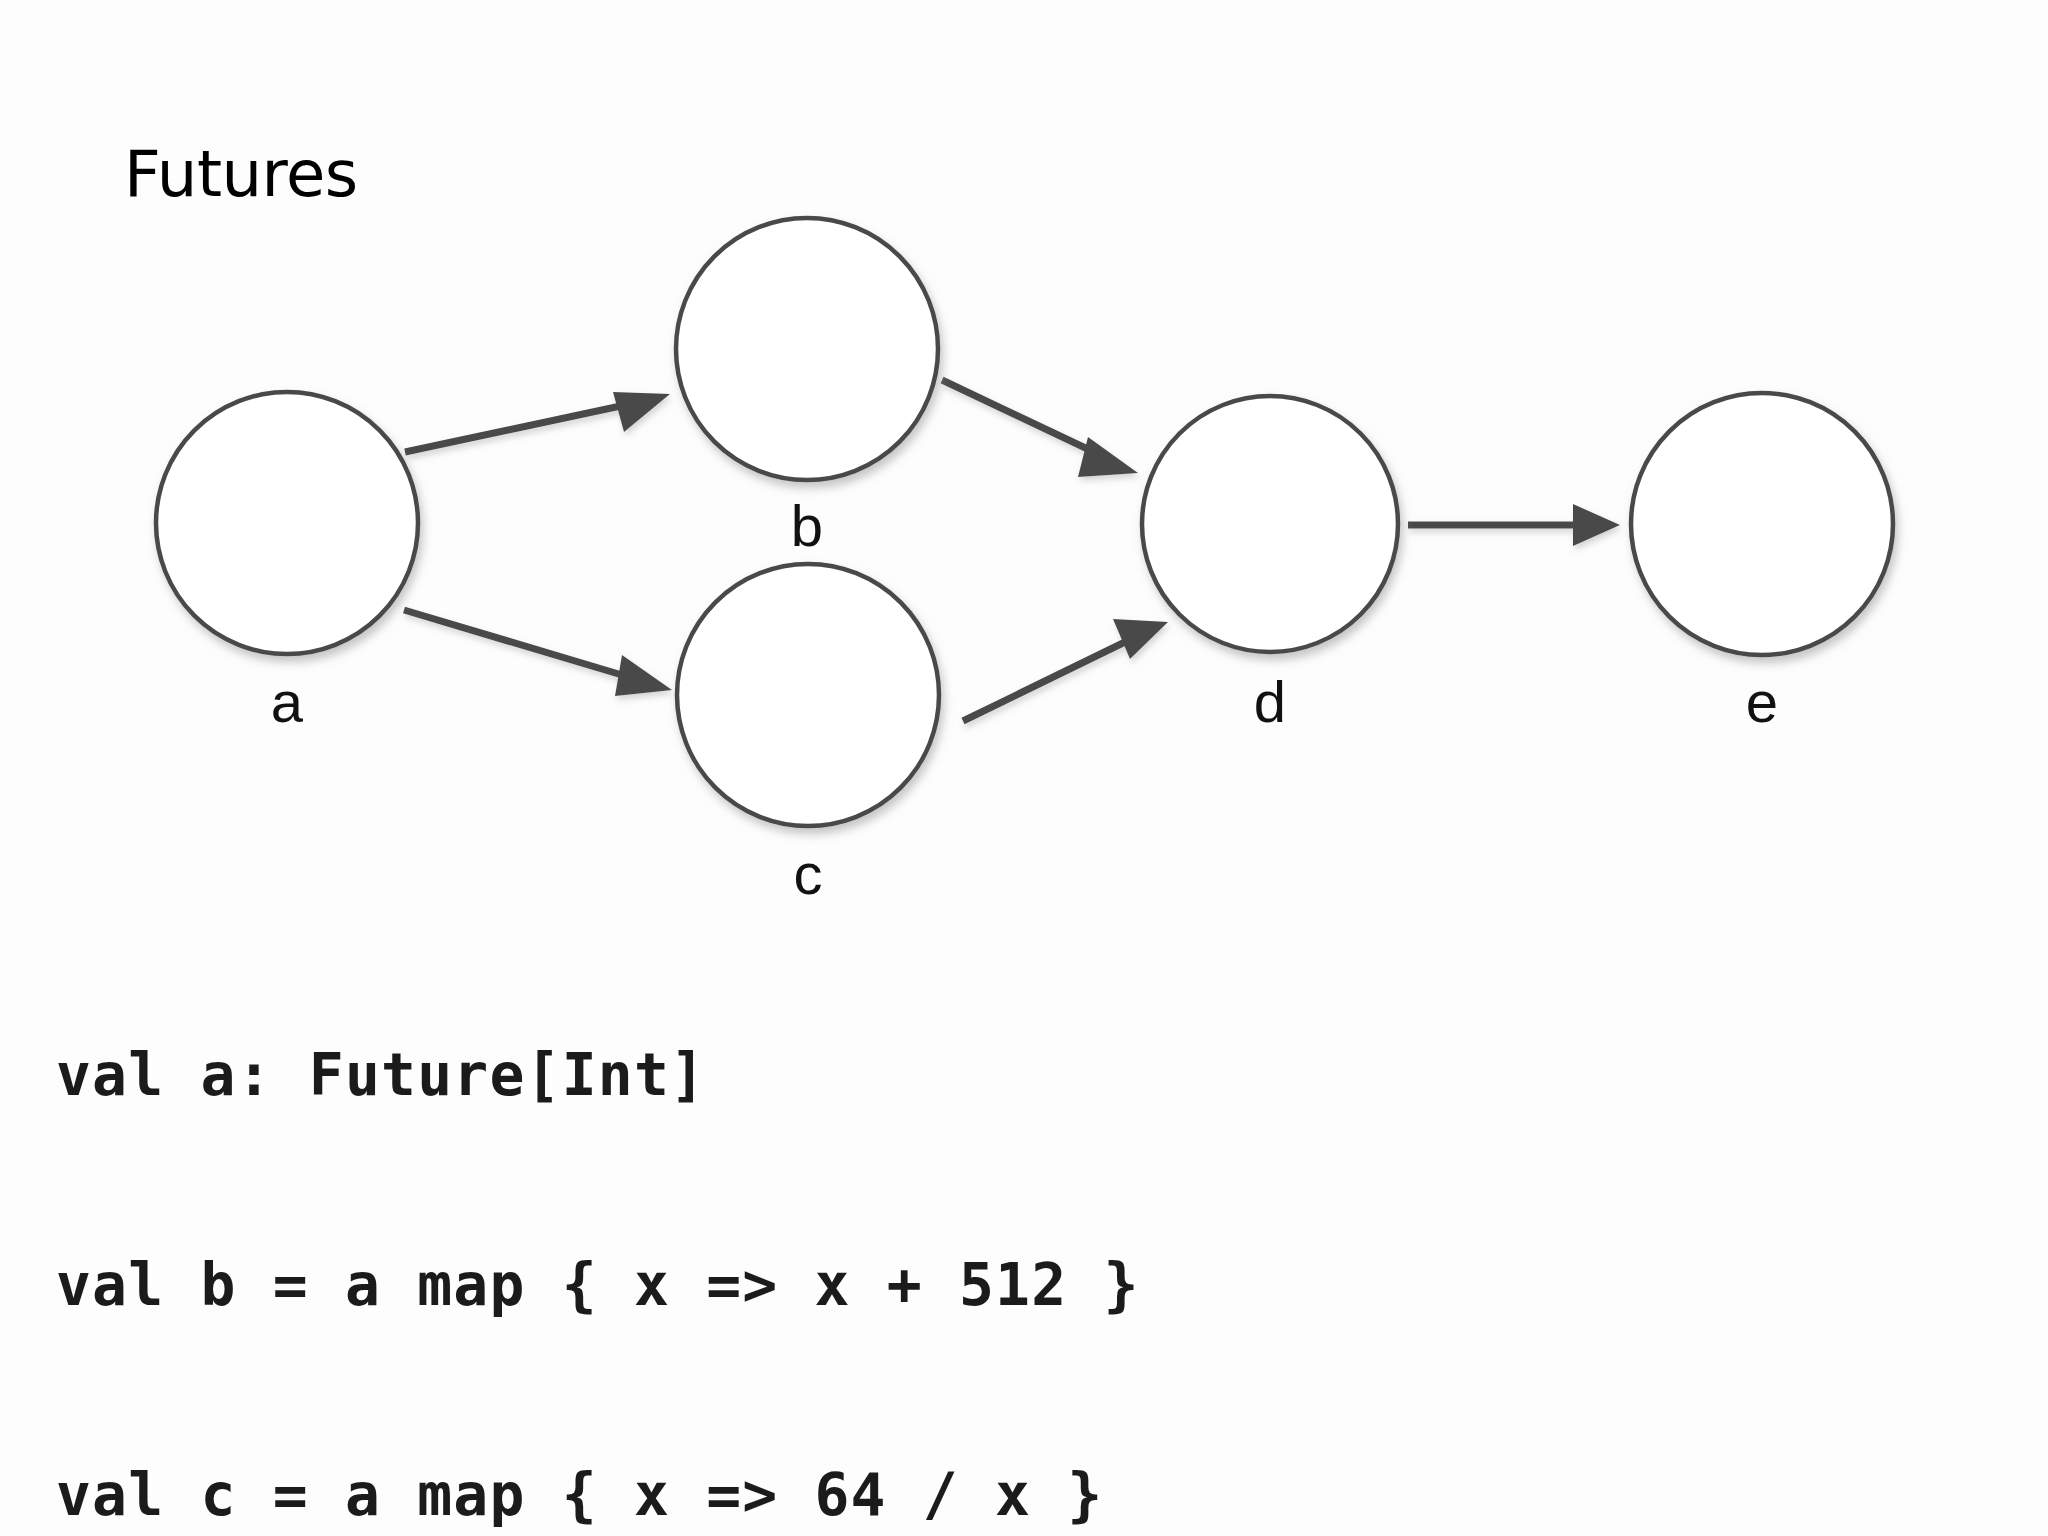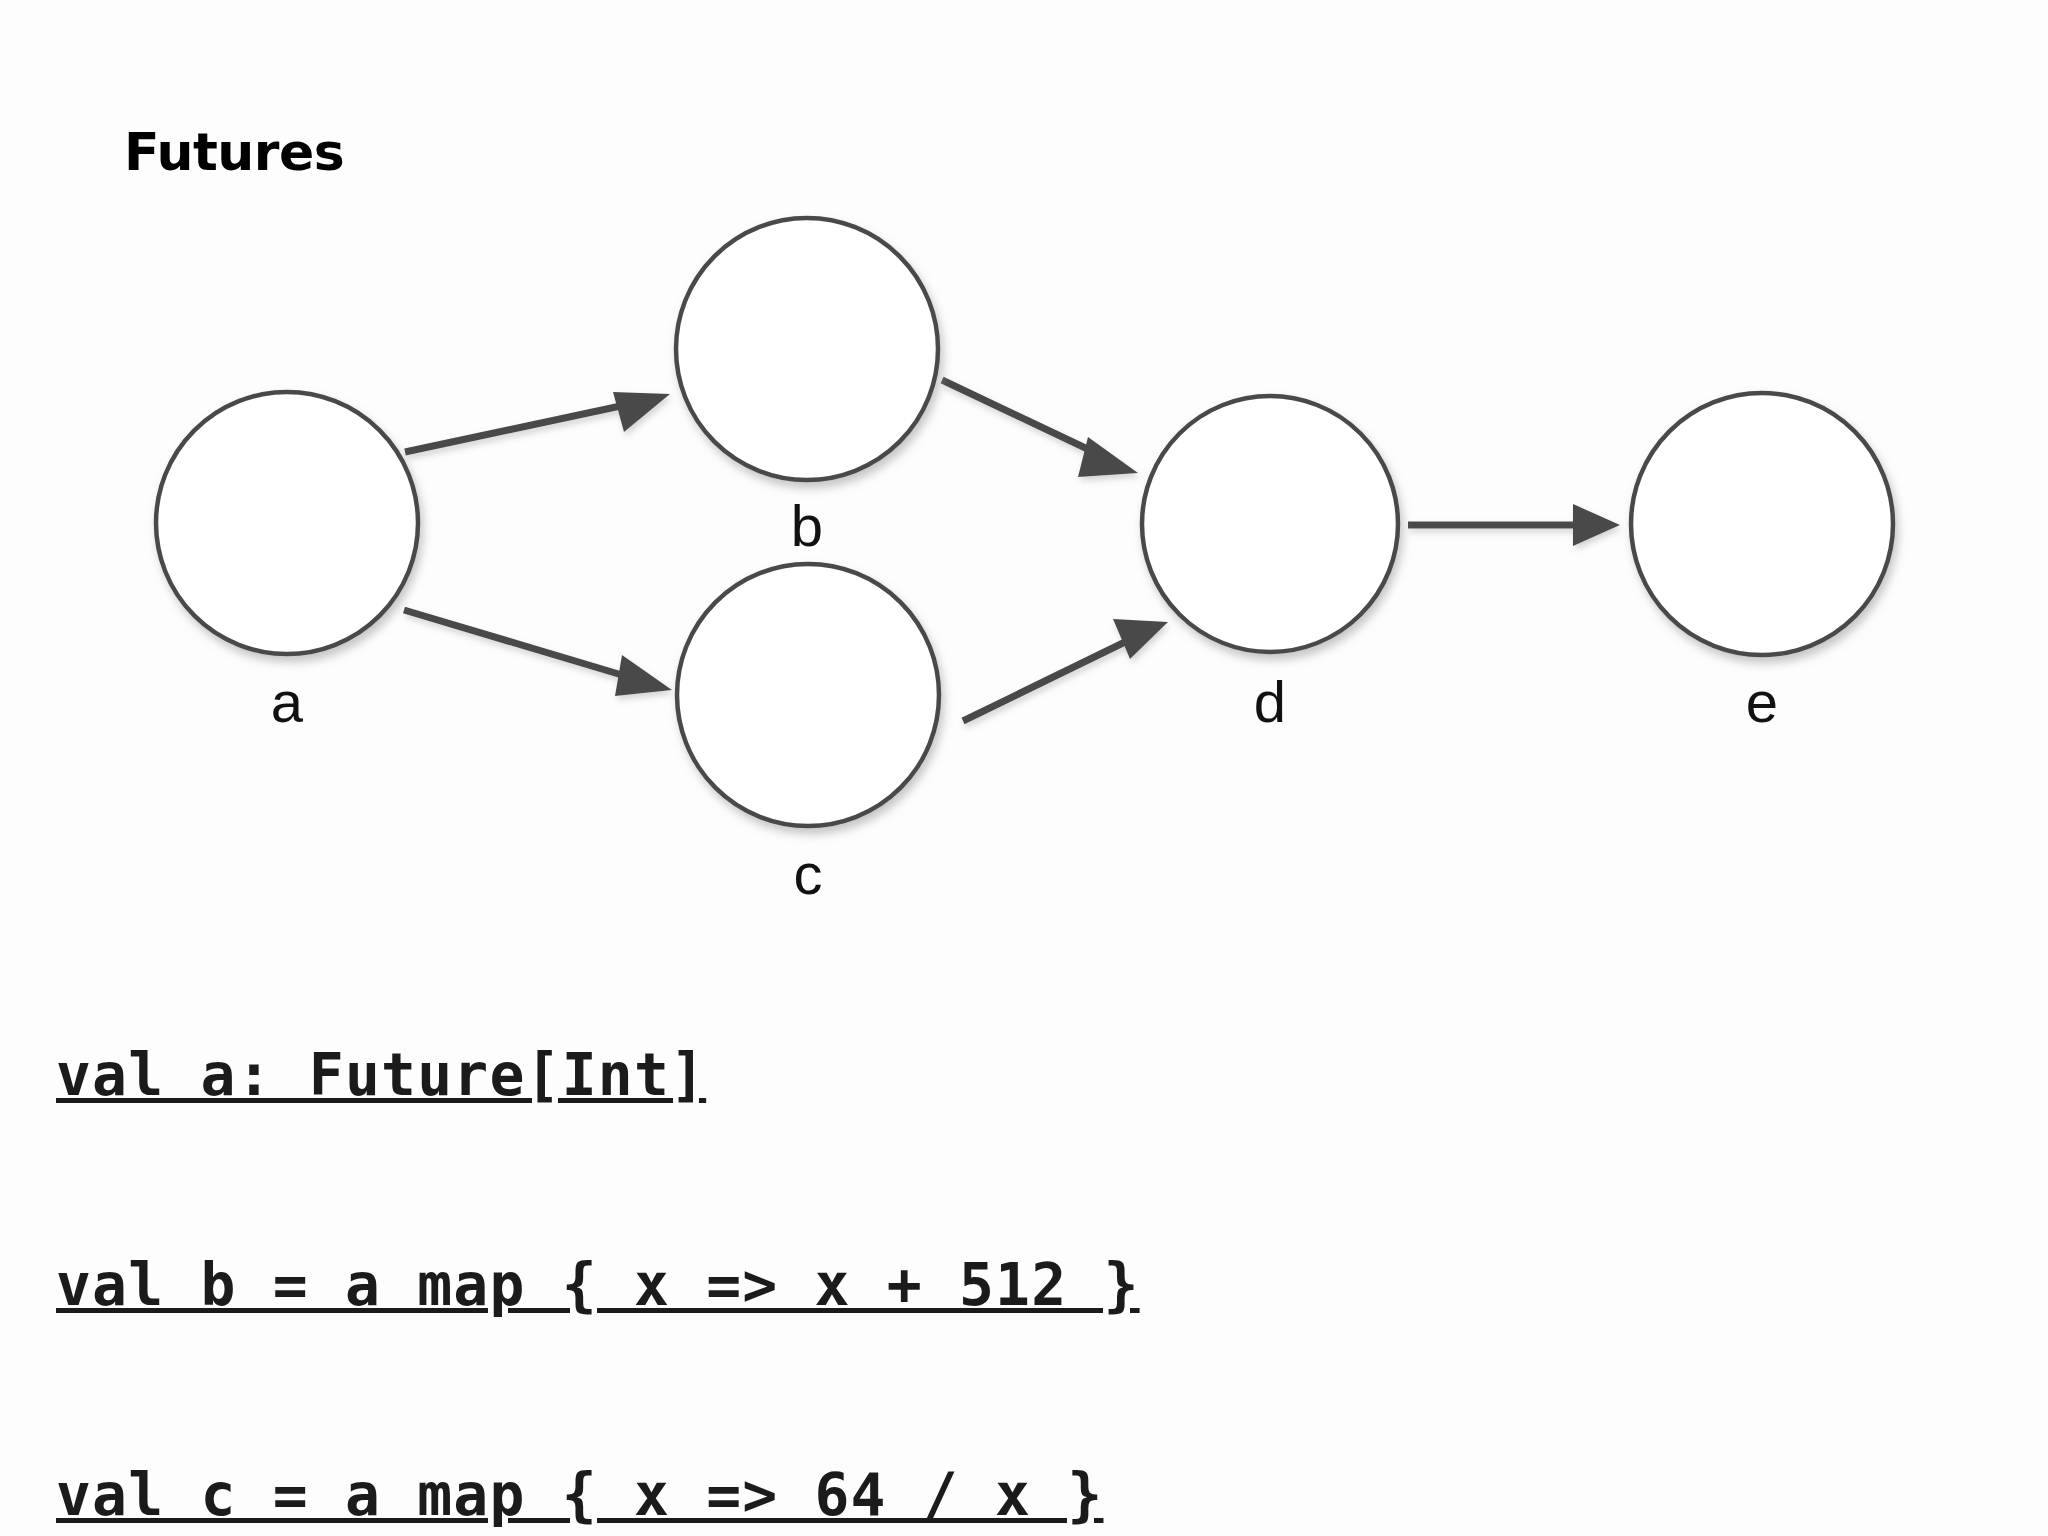--- a/index.html
+++ b/index.html
@@ -13,24 +13,24 @@
     height: 1536px;
     background: #fdfdfd;
     overflow: hidden;
     font-family: "Liberation Sans", sans-serif;
   }
 
   
   #slide-title {
     position: absolute;
     left: 124px;
-    top: 126px;
+    top: 142px;
     font-family: "DejaVu Sans", sans-serif;
-    font-weight: bold;
-    font-size: 52px;
+    font-weight: normal;
+    font-size: 64px;
     line-height: 1;
     letter-spacing: -0.5px;
     color: #000000;
     white-space: pre;
   }
 
   
   #diagram {
     position: absolute;
     left: 0;
@@ -83,21 +83,20 @@
     font-weight: bold;
     font-size: 58px;
     line-height: 70px;
     color: #1b1b1b;
     letter-spacing: 1.2px;
     white-space: pre;
   }
   #code-block .code-line {
     white-space: pre;
     display: block;
-    text-decoration: underline;
   }
 </style>
 </head>
 <body>
 
 <div id="slide">
 
   <div id="slide-title">Futures</div>
 
   <div id="diagram">

